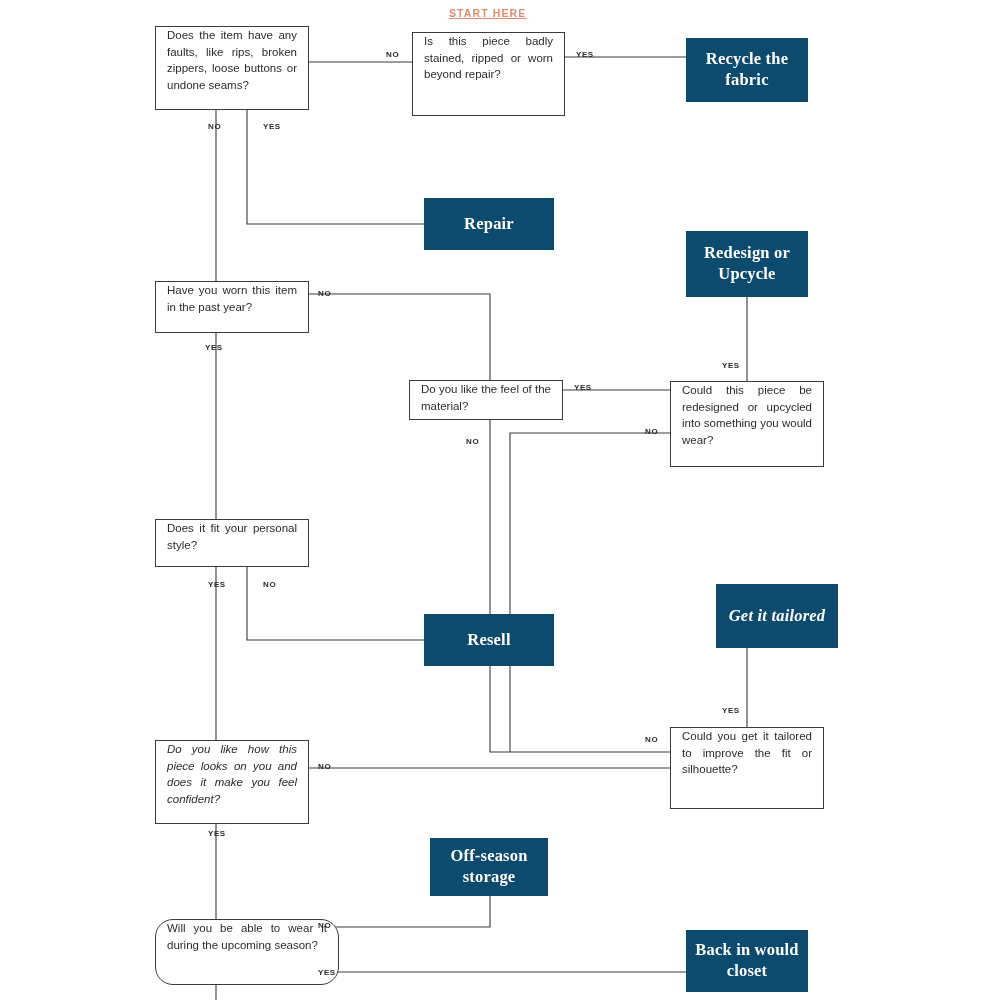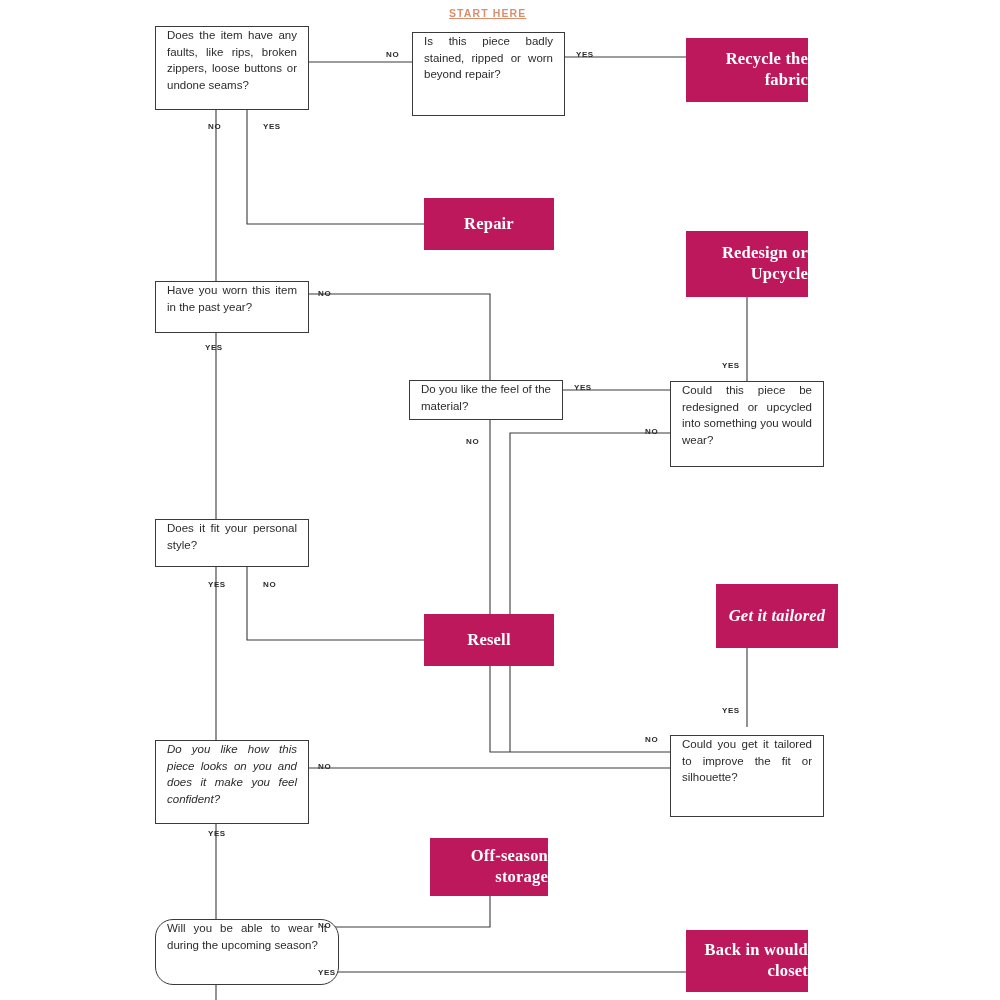--- a/index.html
+++ b/index.html
@@ -32,30 +32,30 @@
     border: 1px solid #3a3a3a;
     background: #ffffff;
     color: #2b2b2b;
     font-size: 11.5px;
     line-height: 1.45;
     padding: 0 11px 8px 11px;
     text-align: justify;
     font-family: "Liberation Sans", sans-serif;
   }
   .action {
-    background: #be185d;
+    background: #0c4a6e;
     color: #ffffff;
     font-family: "Liberation Serif", serif;
     font-weight: bold;
     font-size: 16.5px;
     line-height: 1.25;
     display: flex;
     align-items: center;
     justify-content: center;
-    text-align: right;
+    text-align: center;
     letter-spacing: 0.2px;
   }
   .label {
     position: absolute;
     font-size: 8px;
     font-weight: bold;
     letter-spacing: 0.6px;
     color: #2b2b2b;
     font-family: "Liberation Sans", sans-serif;
     white-space: nowrap;
@@ -130,21 +130,21 @@
   </div>
 
   <div class="node question" style="left:155px; top:519px; width:154px; height:48px;">
     <span>Does it fit your personal style?</span>
   </div>
 
   <div class="node question" style="left:670px; top:381px; width:154px; height:86px;">
     <span>Could this piece be redesigned or upcycled into something you would wear?</span>
   </div>
 
-  <div class="node question" style="left:670px; top:727px; width:154px; height:82px;margin-top:8px;">
+  <div class="node question" style="left:670px; top:727px; width:154px; height:82px;">
     <span>Could you get it tailored to improve the fit or silhouette?</span>
   </div>
 
   <div class="node question" style="left:155px; top:740px; width:154px; height:84px;font-style:italic;">
     <span>Do you like how this piece looks on you and does it make you feel confident?</span>
   </div>
 
   <div class="node question" style="left:155px; top:919px; width:184px; height:66px;border-radius:18px;">
     <span>Will you be able to wear it during the upcoming season?</span>
   </div>

